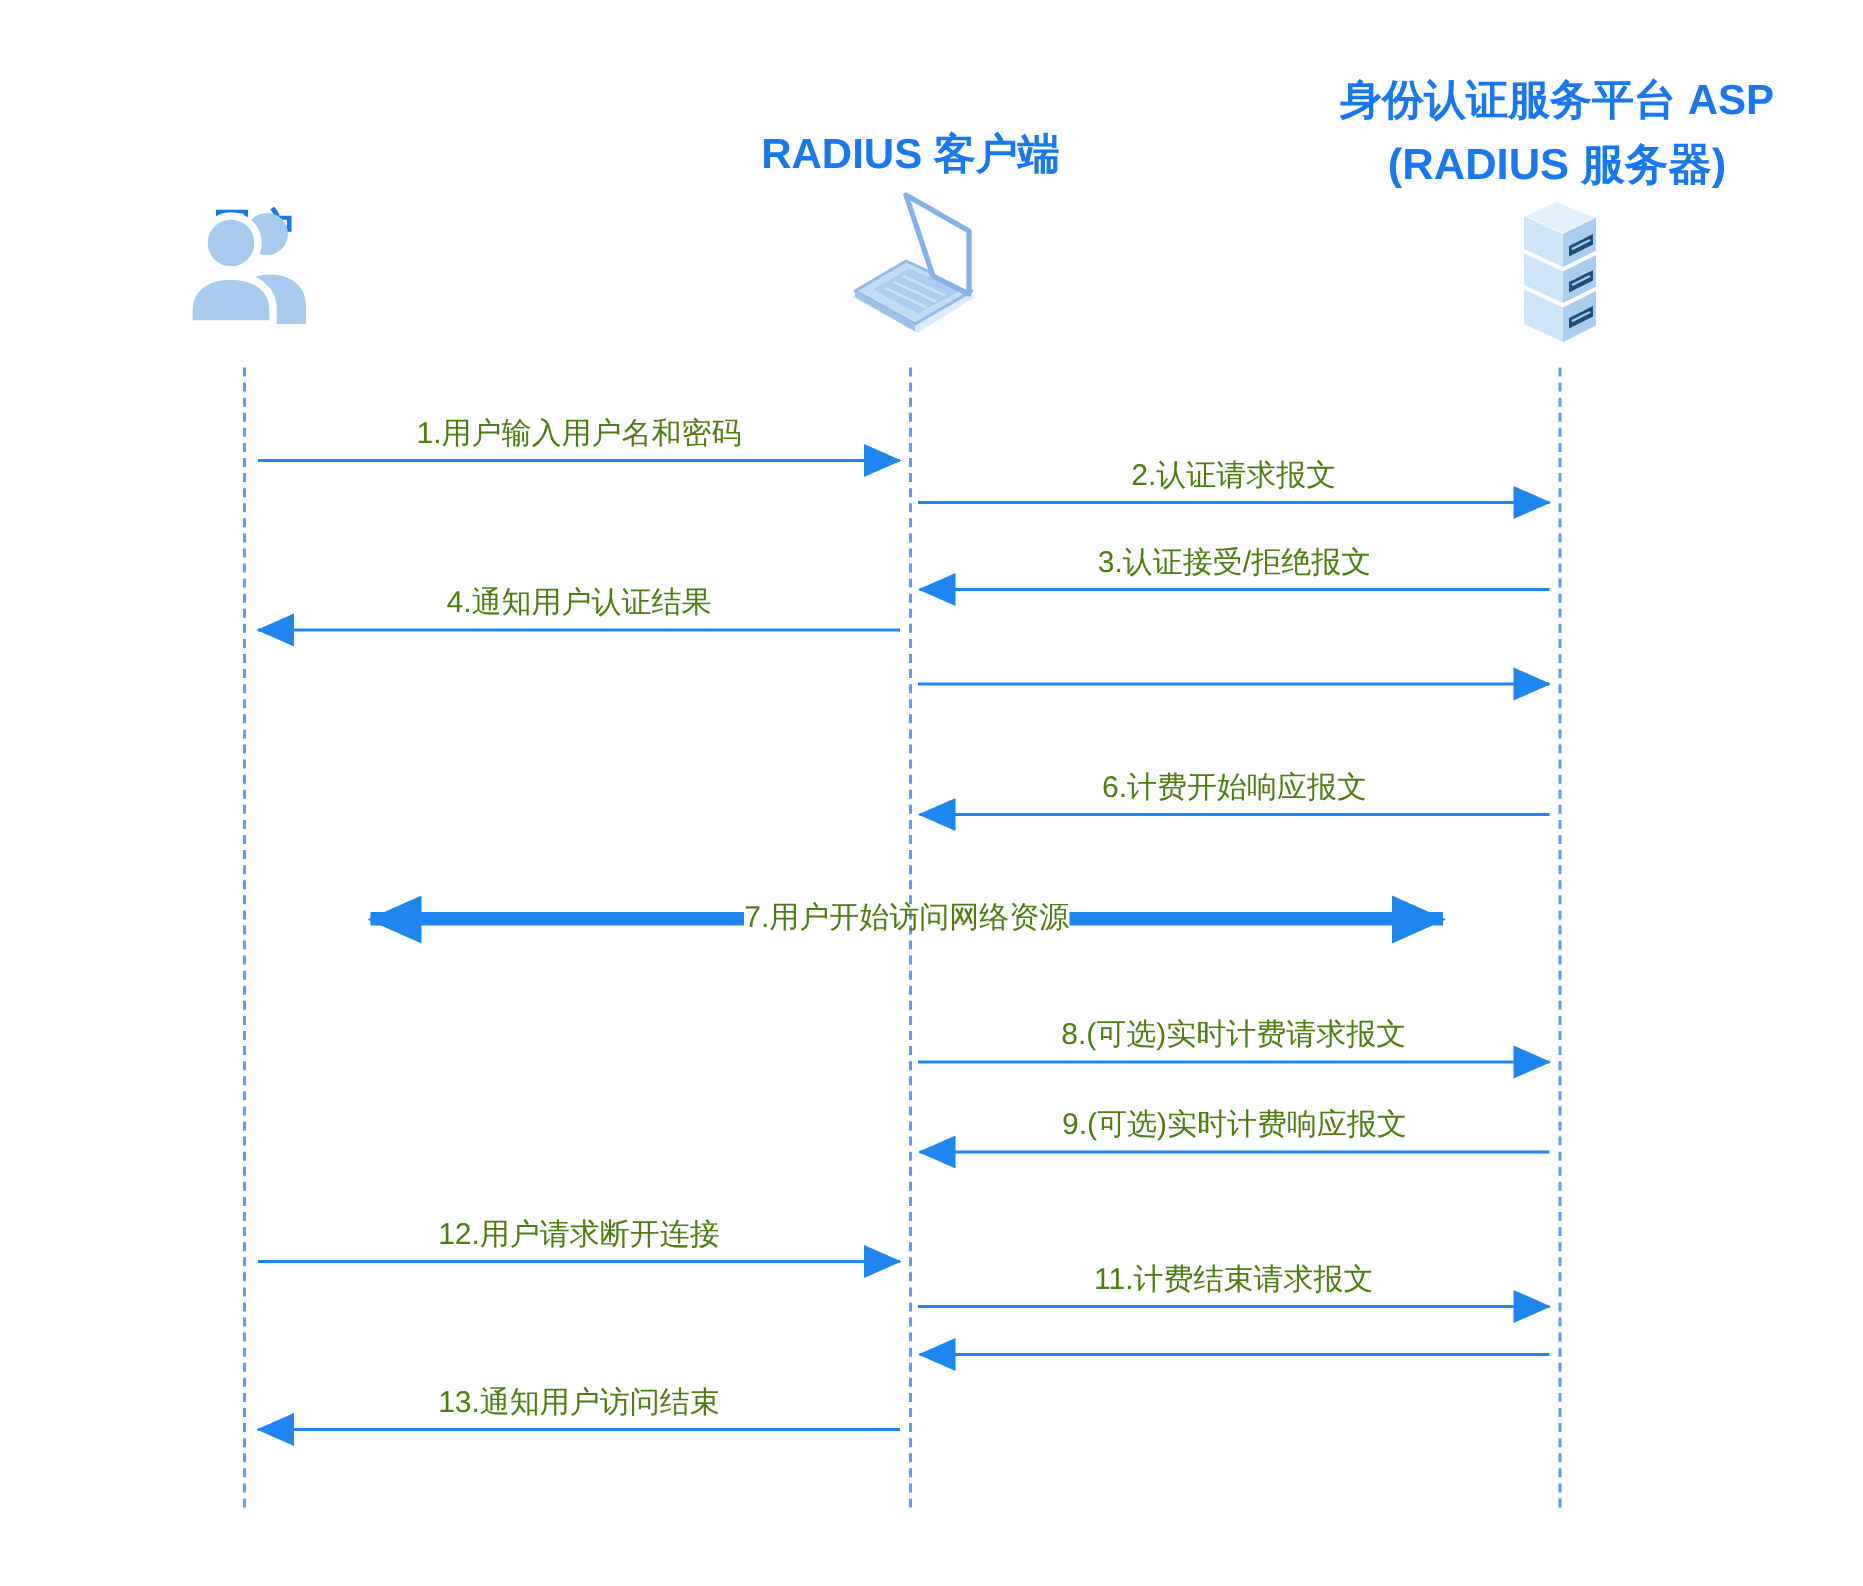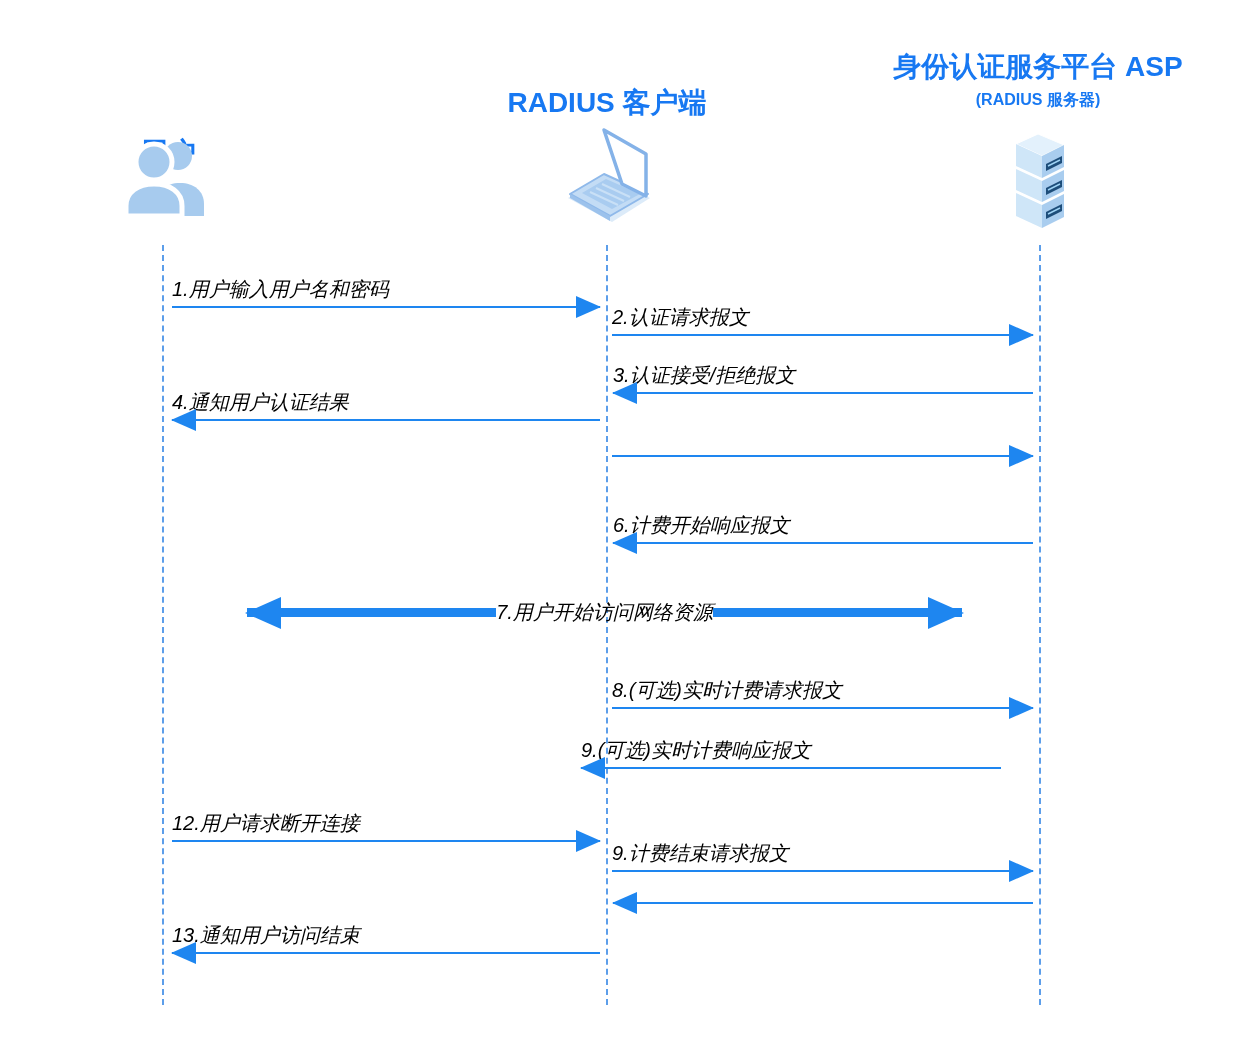--- a/index.html
+++ b/index.html
@@ -16,45 +16,45 @@
     color:#1778F2;
     font-weight:bold;
     font-size:28px;
     text-align:center;
     white-space:nowrap;
   }
   .actor-sub{
     position:absolute;
     color:#1778F2;
     font-weight:bold;
-    font-size:16px;
+    font-size:29px;
     text-align:center;
     white-space:nowrap;
   }
   .icon-box{position:absolute;}
   
   .lifeline{
     position:absolute;
     top:245px;
     height:760px;
     width:0;
     border-left:2px dashed #5c9eea;
   }
   #lifeline-user{left:162px;}
   #lifeline-client{left:606px;}
   #lifeline-server{left:1039px;}
   
   .msg{position:absolute;}
   .msg-label{
-    color:#000000;
+    color:#4d7c0f;
     font-size:20px;
+    text-align:center;
     white-space:nowrap;
     height:27px;
     line-height:27px;
-    font-style:italic;
   }
   .msg .line{
     position:relative;
     height:2px;
     background:#1e86f0;
     margin-top:3px;
   }
   .msg.right .line::after{
     content:"";
     position:absolute;
@@ -105,21 +105,21 @@
   }
   
   #msg1 {left:172px;top:276px;width:428px;}
   #msg2 {left:612px;top:304px;width:421px;}
   #msg3 {left:613px;top:362px;width:420px;}
   #msg4 {left:172px;top:389px;width:428px;}
   #msg5 {left:612px;top:452px;width:421px;}
   #msg6 {left:613px;top:512px;width:420px;}
   #msg7 {left:247px;top:597px;width:715px;}
   #msg8 {left:612px;top:677px;width:421px;}
-  #msg9 {left:581px;top:737px;width:420px;}
+  #msg9 {left:613px;top:737px;width:420px;}
   #msg10{left:172px;top:810px;width:428px;}
   #msg11{left:612px;top:840px;width:421px;}
   #msg12{left:613px;top:899px;width:420px;}
   #msg13{left:172px;top:922px;width:428px;}
   #actor-name-user{left:118px;top:86px;width:100px;margin-top:48px;}
   #actor-name-client{left:457px;top:84px;width:300px;}
   #actor-name-server{left:877px;top:48px;width:322px;}
   #actor-sub-server{left:877px;top:90px;width:322px;}
   #icon-user{left:122px;top:138px;}
   #icon-client{left:558px;top:126px;}
@@ -237,21 +237,21 @@
     <div class="msg-label">9.(可选)实时计费响应报文</div>
     <div class="line"></div>
   </div>
 
   <div class="msg right" id="msg10">
     <div class="msg-label">12.用户请求断开连接</div>
     <div class="line"></div>
   </div>
 
   <div class="msg right" id="msg11">
-    <div class="msg-label">9.计费结束请求报文</div>
+    <div class="msg-label">11.计费结束请求报文</div>
     <div class="line"></div>
   </div>
 
   <div class="msg left" id="msg12">
     <div class="line"></div>
   </div>
 
   <div class="msg left" id="msg13">
     <div class="msg-label">13.通知用户访问结束</div>
     <div class="line"></div>

